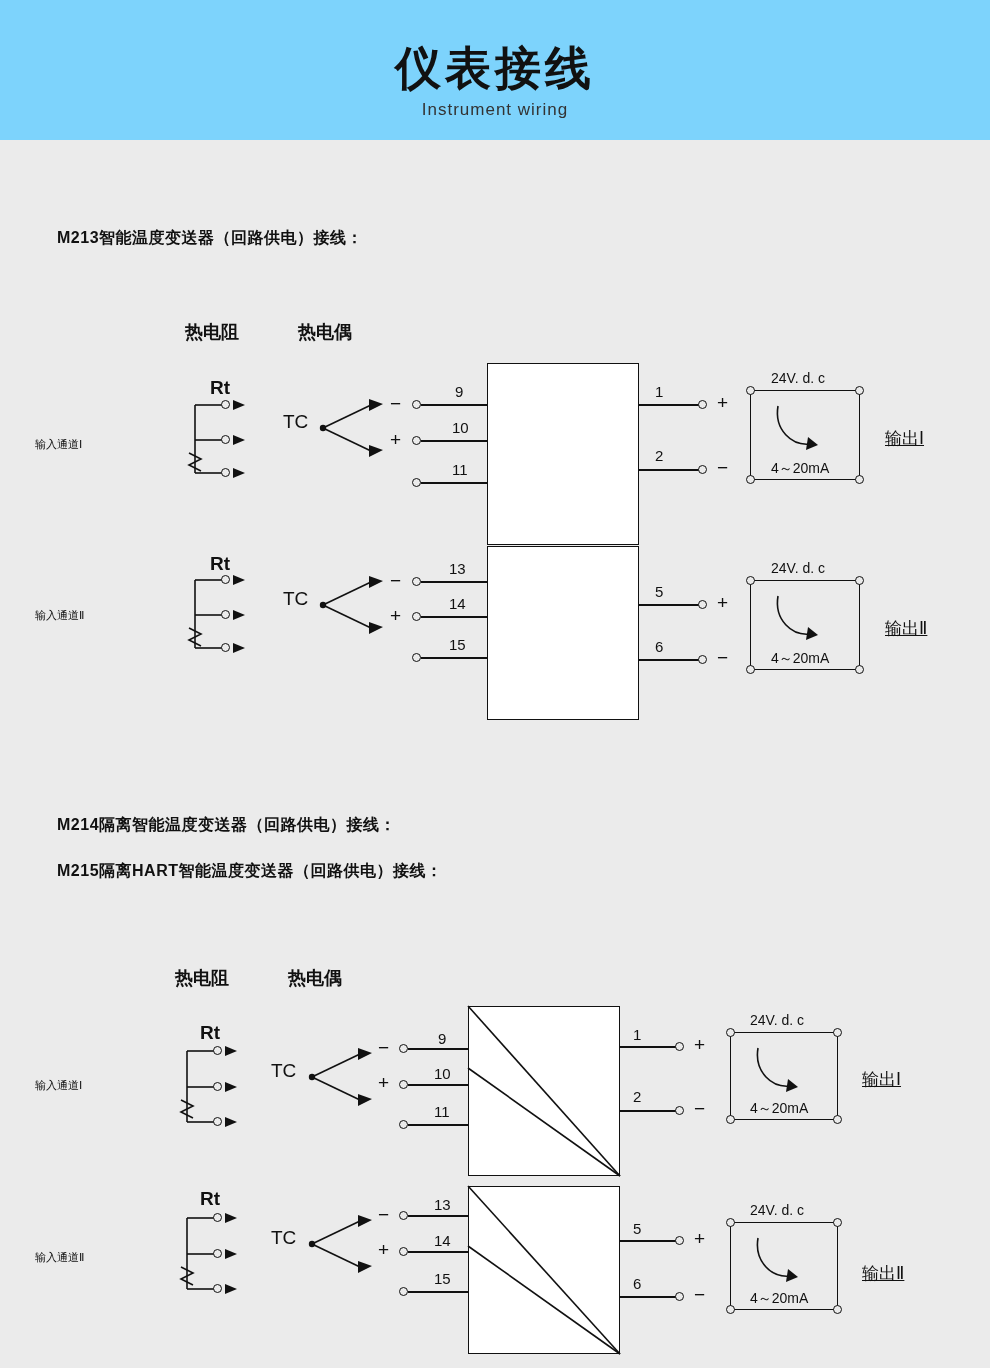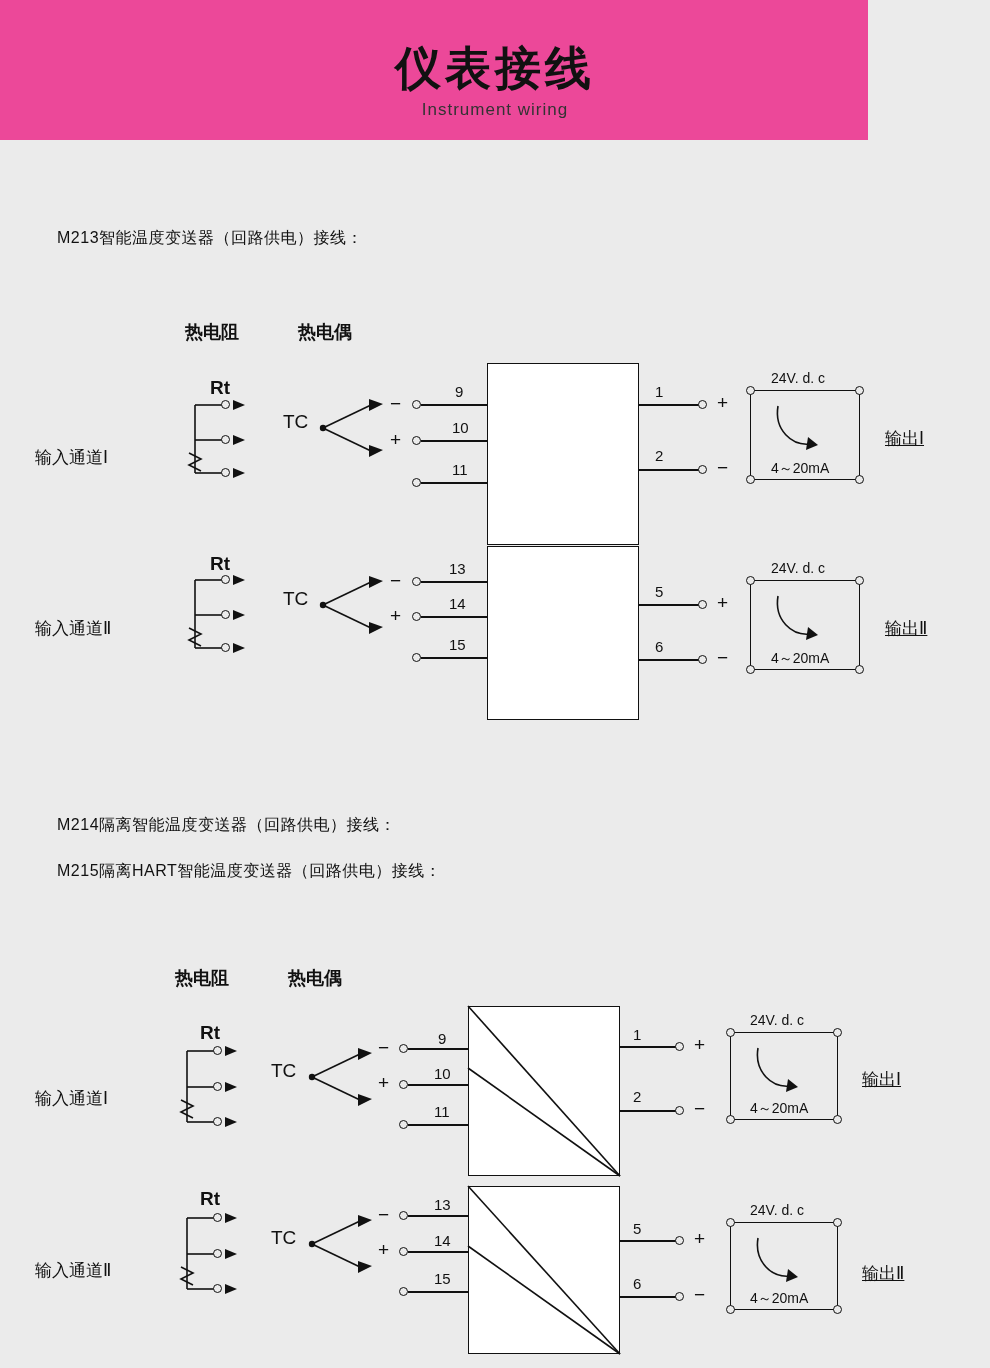--- a/index.html
+++ b/index.html
@@ -6,38 +6,38 @@
   body{
     width:990px;height:1368px;
     background:#ebebeb;
     font-family:"Liberation Sans","DejaVu Sans",sans-serif;
     color:#111;
     position:relative;
     overflow:hidden;
   }
   
   .header{
-    position:absolute;left:0;top:0;width:868px;height:140px;
-    background:#ec4899;
+    position:absolute;left:0;top:0;width:990px;height:140px;
+    background:#7dd3fc;
   }
   .header-title{
     position:absolute;left:0;top:38px;width:990px;
     text-align:center;
     font-size:46px;font-weight:bold;letter-spacing:4px;
     color:#111;
   }
   .header-sub{
     position:absolute;left:0;top:100px;width:990px;
     text-align:center;
     font-size:17px;color:#333;letter-spacing:1px;
   }
   
   .caption{
     position:absolute;
-    font-size:16px;font-weight:normal;color:#111;letter-spacing:0.5px;
+    font-size:16px;font-weight:bold;color:#111;letter-spacing:0.5px;
     white-space:nowrap;
     text-align:center;
   }
   
   .diagram{position:absolute;padding-left:28px;}
   .hline{position:absolute;background:#111;height:1.5px;}
   .box{
     position:absolute;border:1.5px solid #111;background:#fff;
     box-sizing:border-box;
   }
@@ -50,21 +50,21 @@
     border-radius:50%;background:#ebebeb;box-sizing:border-box;
   }
   .num{
     position:absolute;font-size:15px;color:#111;
   }
   .sign{
     position:absolute;font-size:19px;color:#111;font-weight:normal;
   }
   .supply-frame{position:absolute;border:1.5px solid #111;box-sizing:border-box;background:transparent;}
   .sup-txt{position:absolute;font-size:14px;white-space:nowrap;}
-  .chan-lbl{position:absolute;font-size:17px;white-space:nowrap;margin-top:9px;}
+  .chan-lbl{position:absolute;font-size:11px;white-space:nowrap;}
   .out-lbl{position:absolute;font-size:17px;white-space:nowrap;text-decoration:underline;}
   .rt-lbl{position:absolute;font-size:19px;font-weight:bold;}
   .tc-lbl{position:absolute;font-size:19px;}
   .head-lbl{position:absolute;font-size:18px;font-weight:bold;white-space:nowrap;}
   svg{position:absolute;overflow:visible;}
 </style>
 </head>
 <body>
 
 <div class="header">

